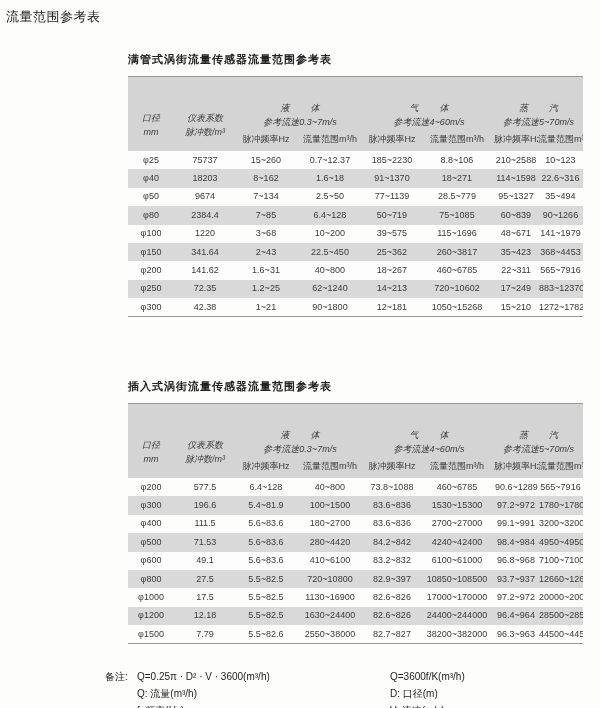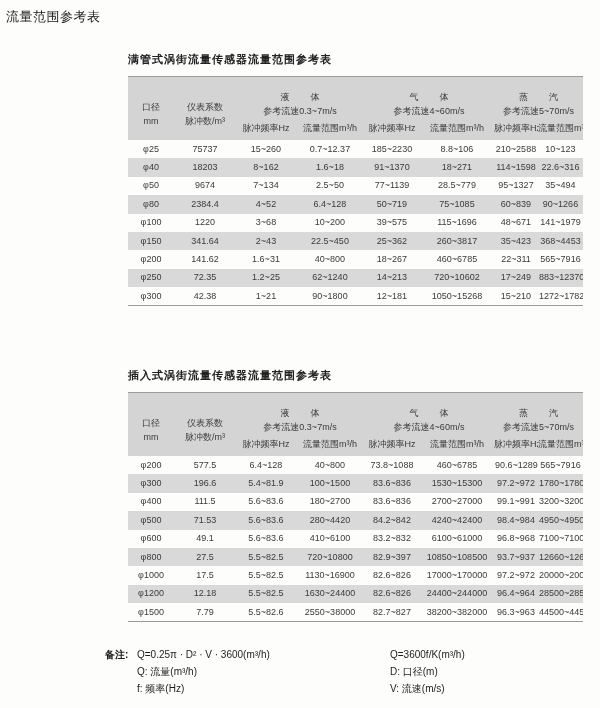--- a/index.html
+++ b/index.html
@@ -45,34 +45,34 @@
     color:var(--table-ink);
   }
   th,td{
     text-align:center;
     vertical-align:middle;
     white-space:nowrap;
     overflow:hidden;
     font-weight:normal;
   }
   thead th{background:var(--header-bg);}
-  thead tr.row-a th{padding-top:13px;padding-bottom:2px;}
+  thead tr.row-a th{padding-top:24px;padding-bottom:2px;font-style:italic;}
   thead tr.row-a th div{line-height:14px;}
   thead tr.row-b th{padding:2px 0 6px 0;line-height:12px;}
   thead th .gname{letter-spacing:6px;text-indent:6px;}
   tbody td{height:18.4px;line-height:13px;padding:0 1px;}
   tbody tr:nth-child(even) td{background:var(--stripe-bg);}
   .notes{
     margin:24px 0 0 105px;
     font-size:10px;
     display:flex;
     align-items:flex-start;
   }
   .notes-label{
-    font-weight:bold;
+    font-weight:normal;
     flex:0 0 32px;
     line-height:17px;
   }
   .notes-col{line-height:17px;}
   .notes-col.left{flex:0 0 253px;}
   .notes-col.right{flex:1;}
 </style>
 </head>
 <body>
 
@@ -150,21 +150,21 @@
           <td>7~134</td>
           <td>2.5~50</td>
           <td>77~1139</td>
           <td>28.5~779</td>
           <td>95~1327</td>
           <td>35~494</td>
         </tr>
         <tr>
           <td>φ80</td>
           <td>2384.4</td>
-          <td>4~52</td>
+          <td>7~85</td>
           <td>6.4~128</td>
           <td>50~719</td>
           <td>75~1085</td>
           <td>60~839</td>
           <td>90~1266</td>
         </tr>
         <tr>
           <td>φ100</td>
           <td>1220</td>
           <td>3~68</td>

